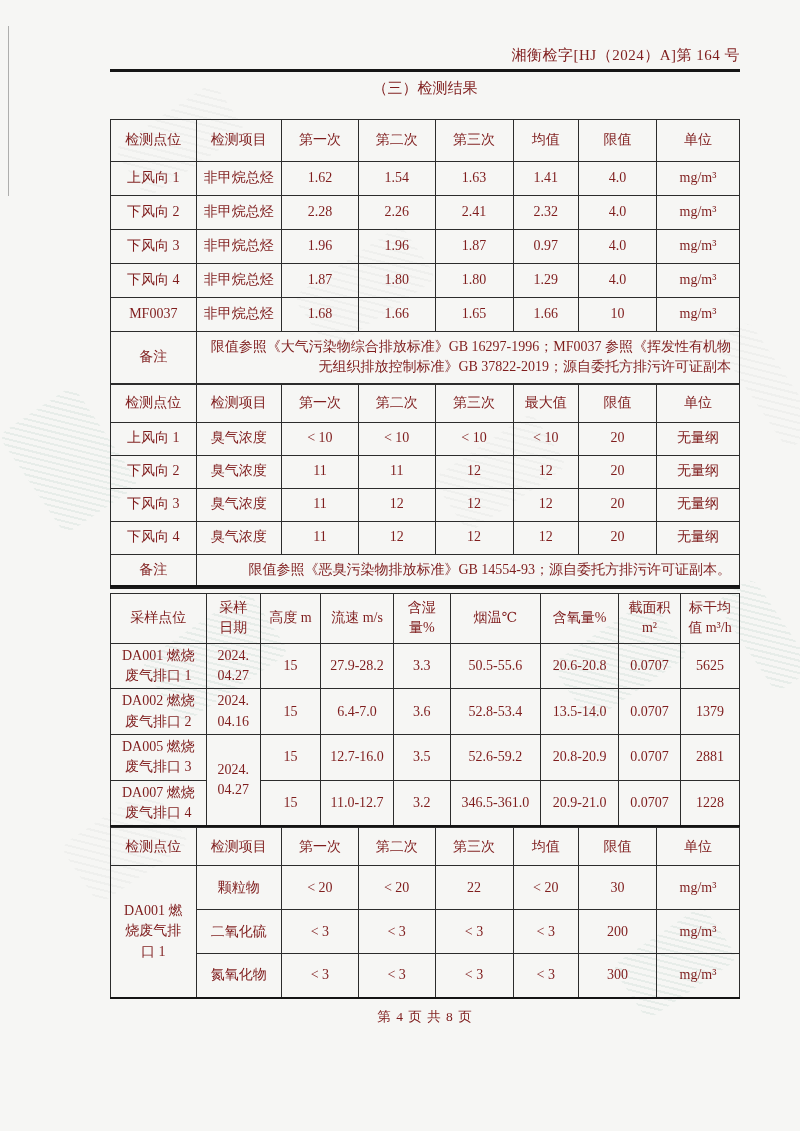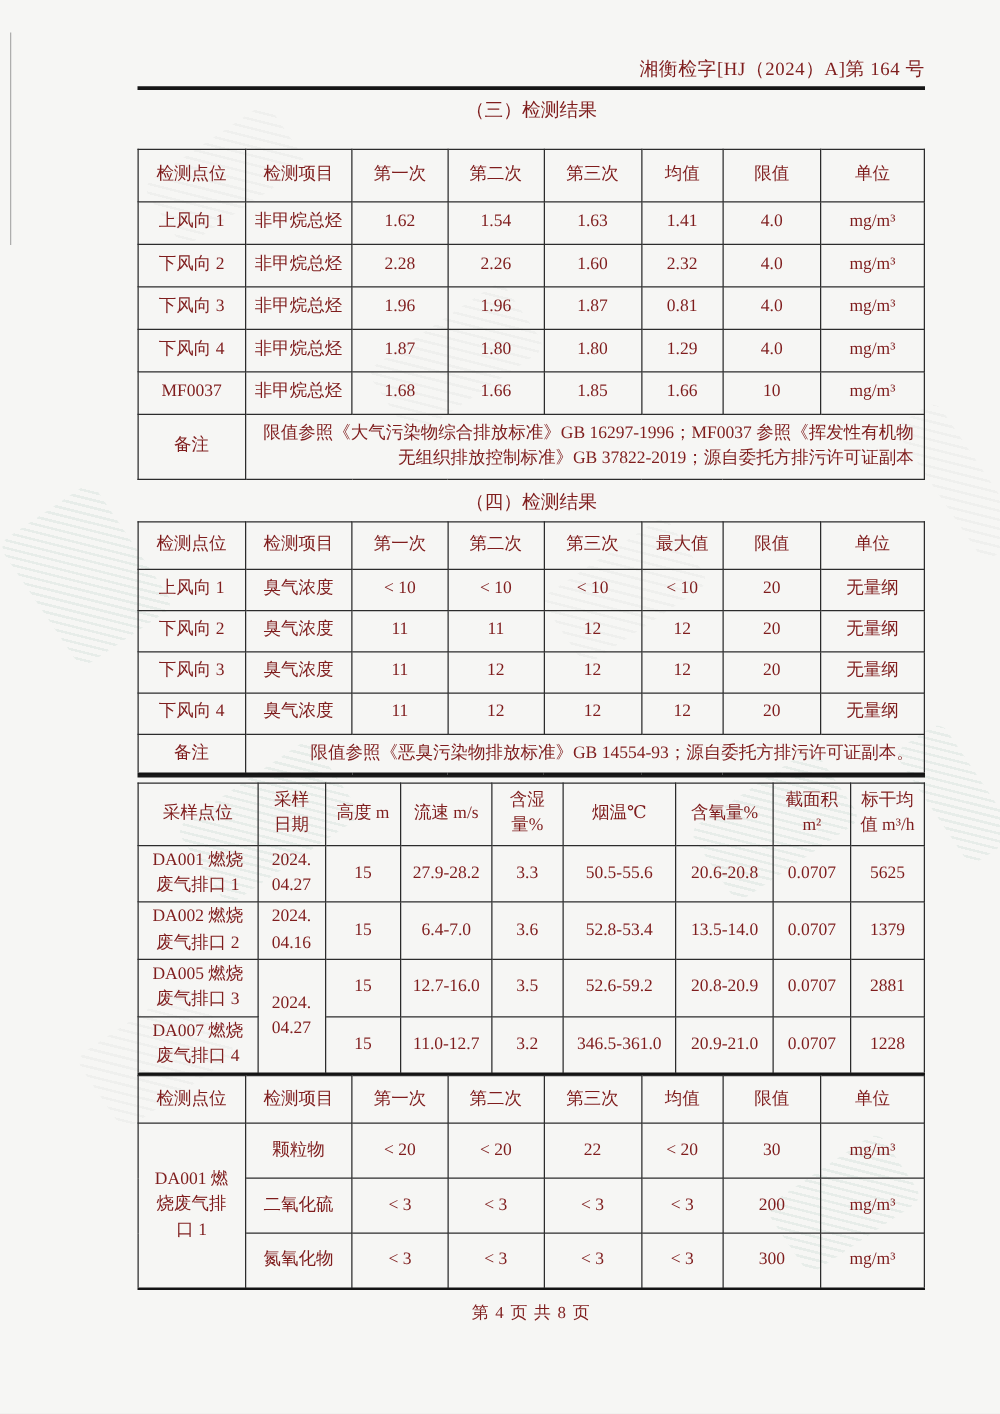--- a/index.html
+++ b/index.html
@@ -84,63 +84,62 @@
             <td>1.63</td>
             <td>1.41</td>
             <td>4.0</td>
             <td>mg/m³</td>
           </tr>
           <tr style="height: 34px;">
             <td>下风向 2</td>
             <td>非甲烷总烃</td>
             <td>2.28</td>
             <td>2.26</td>
-            <td>1.60</td>
+            <td>2.41</td>
             <td>2.32</td>
             <td>4.0</td>
             <td>mg/m³</td>
           </tr>
           <tr style="height: 34px;">
             <td>下风向 3</td>
             <td>非甲烷总烃</td>
             <td>1.96</td>
             <td>1.96</td>
             <td>1.87</td>
-            <td>0.81</td>
+            <td>0.97</td>
             <td>4.0</td>
             <td>mg/m³</td>
           </tr>
           <tr style="height: 34px;">
             <td>下风向 4</td>
             <td>非甲烷总烃</td>
             <td>1.87</td>
             <td>1.80</td>
             <td>1.80</td>
             <td>1.29</td>
             <td>4.0</td>
             <td>mg/m³</td>
           </tr>
           <tr style="height: 34px;">
             <td>MF0037</td>
             <td>非甲烷总烃</td>
             <td>1.68</td>
             <td>1.66</td>
-            <td>1.85</td>
+            <td>1.65</td>
             <td>1.66</td>
             <td>10</td>
             <td>mg/m³</td>
           </tr>
           <tr>
             <td>备注</td>
             <td colspan="7" class="left">限值参照《大气污染物综合排放标准》GB 16297-1996；MF0037 参照《挥发性有机物无组织排放控制标准》GB 37822-2019；源自委托方排污许可证副本</td>
           </tr>
         </tbody>
       </table>
 
-    <div class="table-title">（四）检测结果</div>
     <table class="data-table thick-bottom">
         <colgroup>
           <col style="width: 13.6%;">
           <col style="width: 13.6%;">
           <col style="width: 12.2%;">
           <col style="width: 12.2%;">
           <col style="width: 12.4%;">
           <col style="width: 10.4%;">
           <col style="width: 12.4%;">
           <col style="width: 13.2%;">

